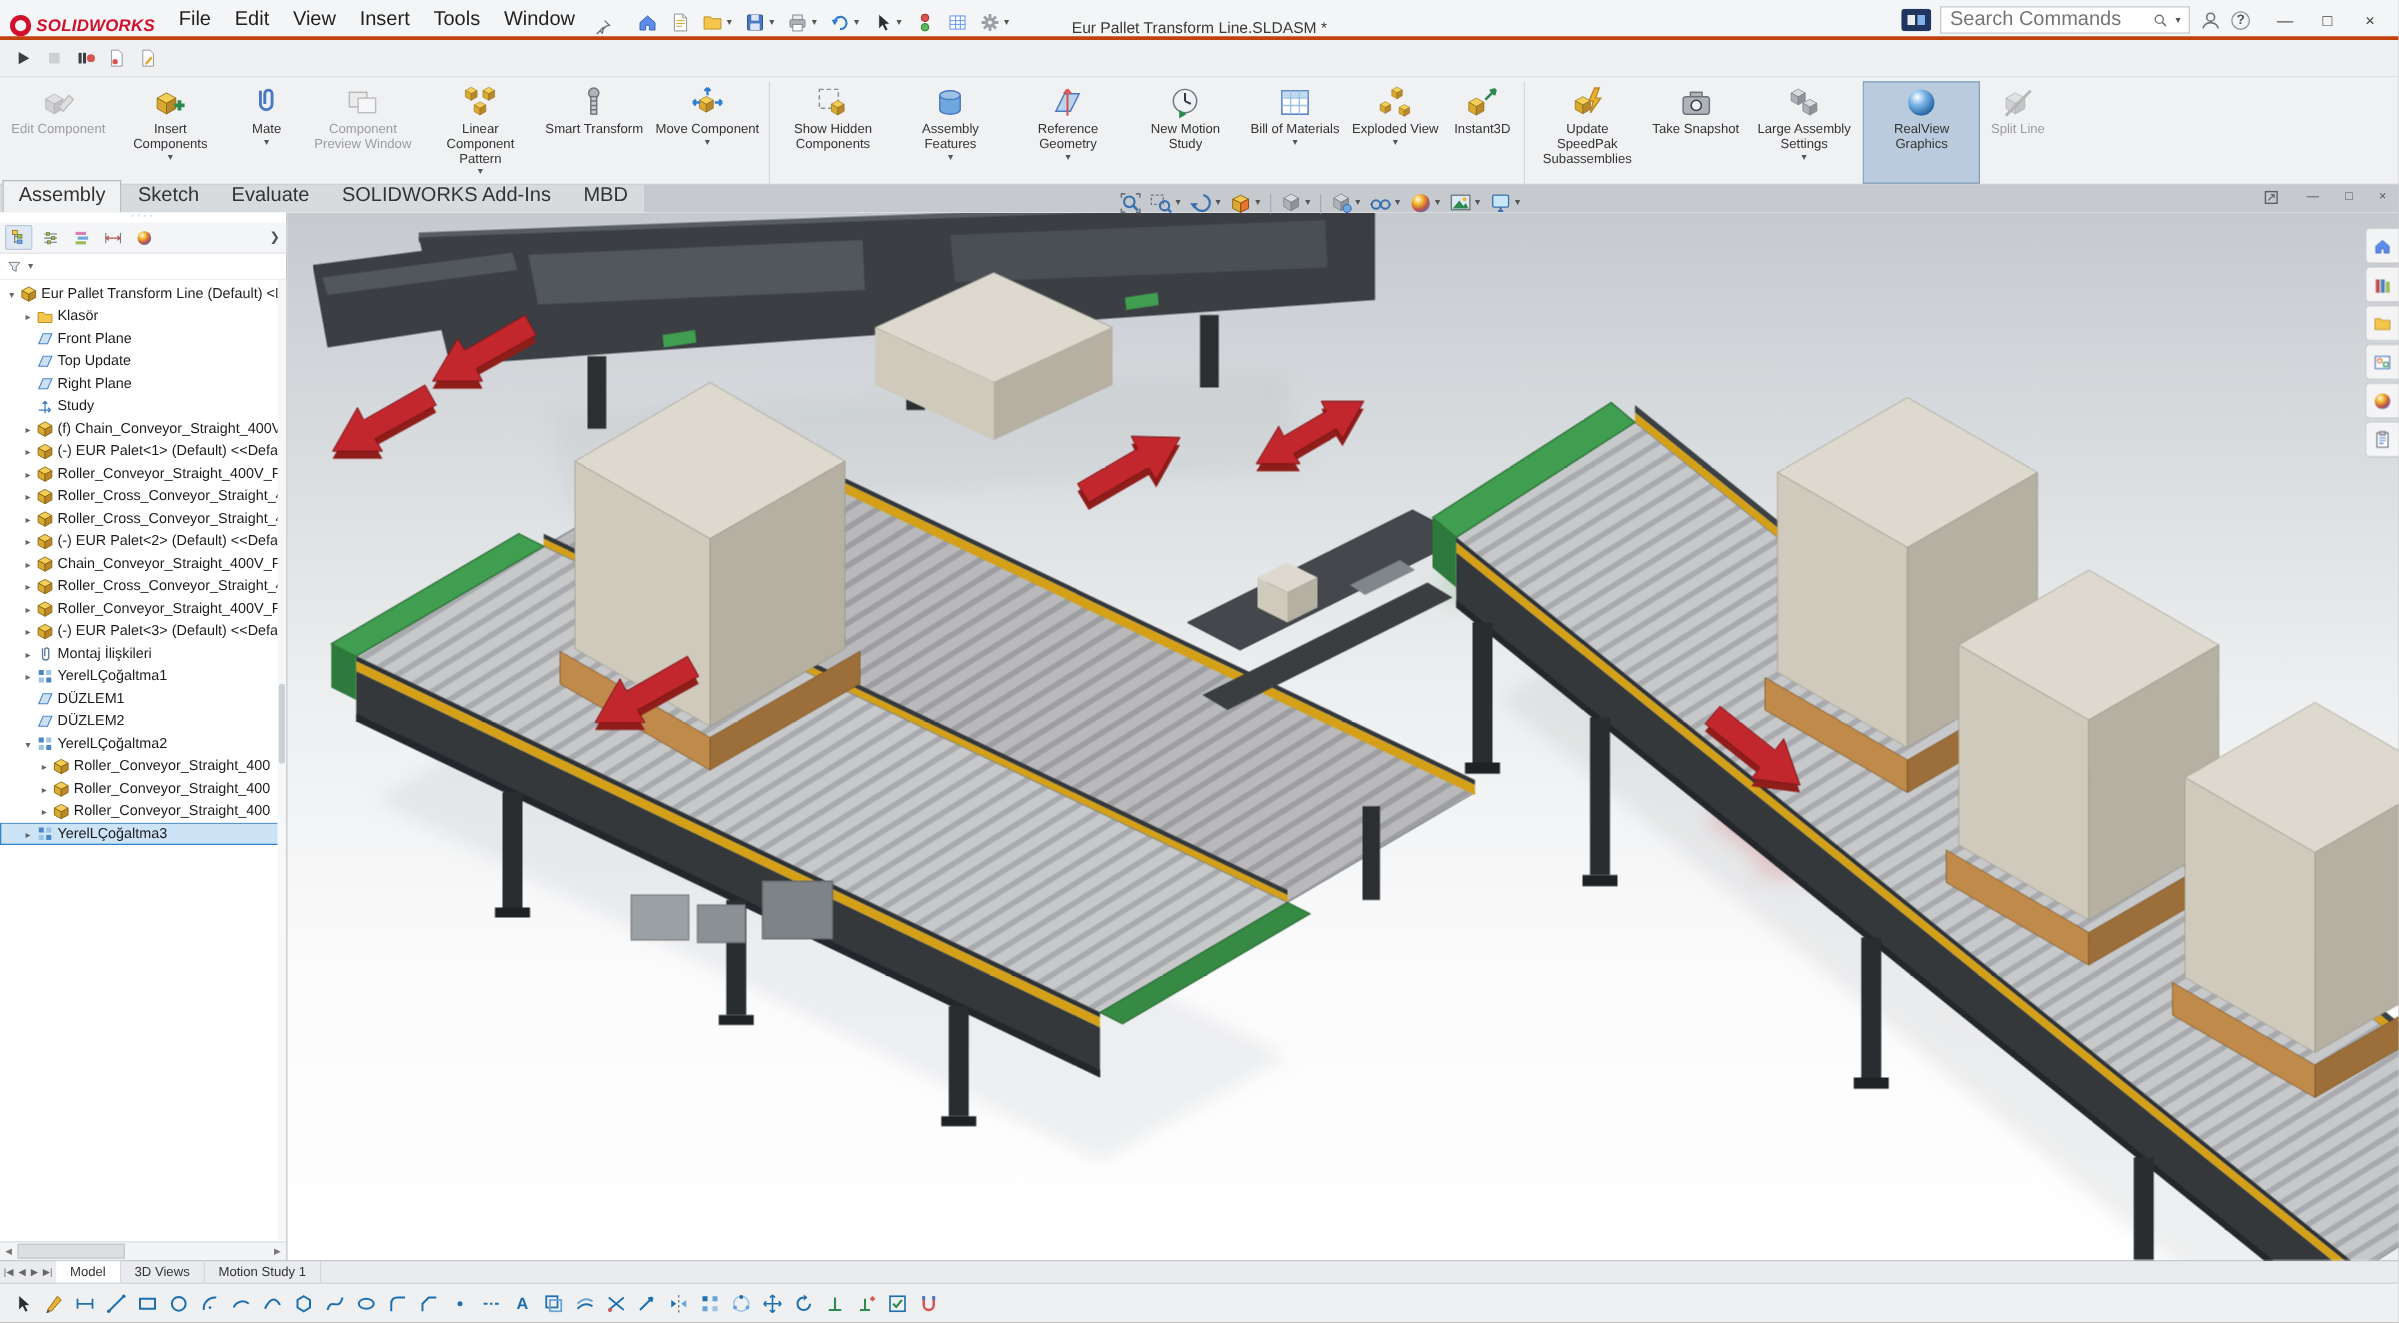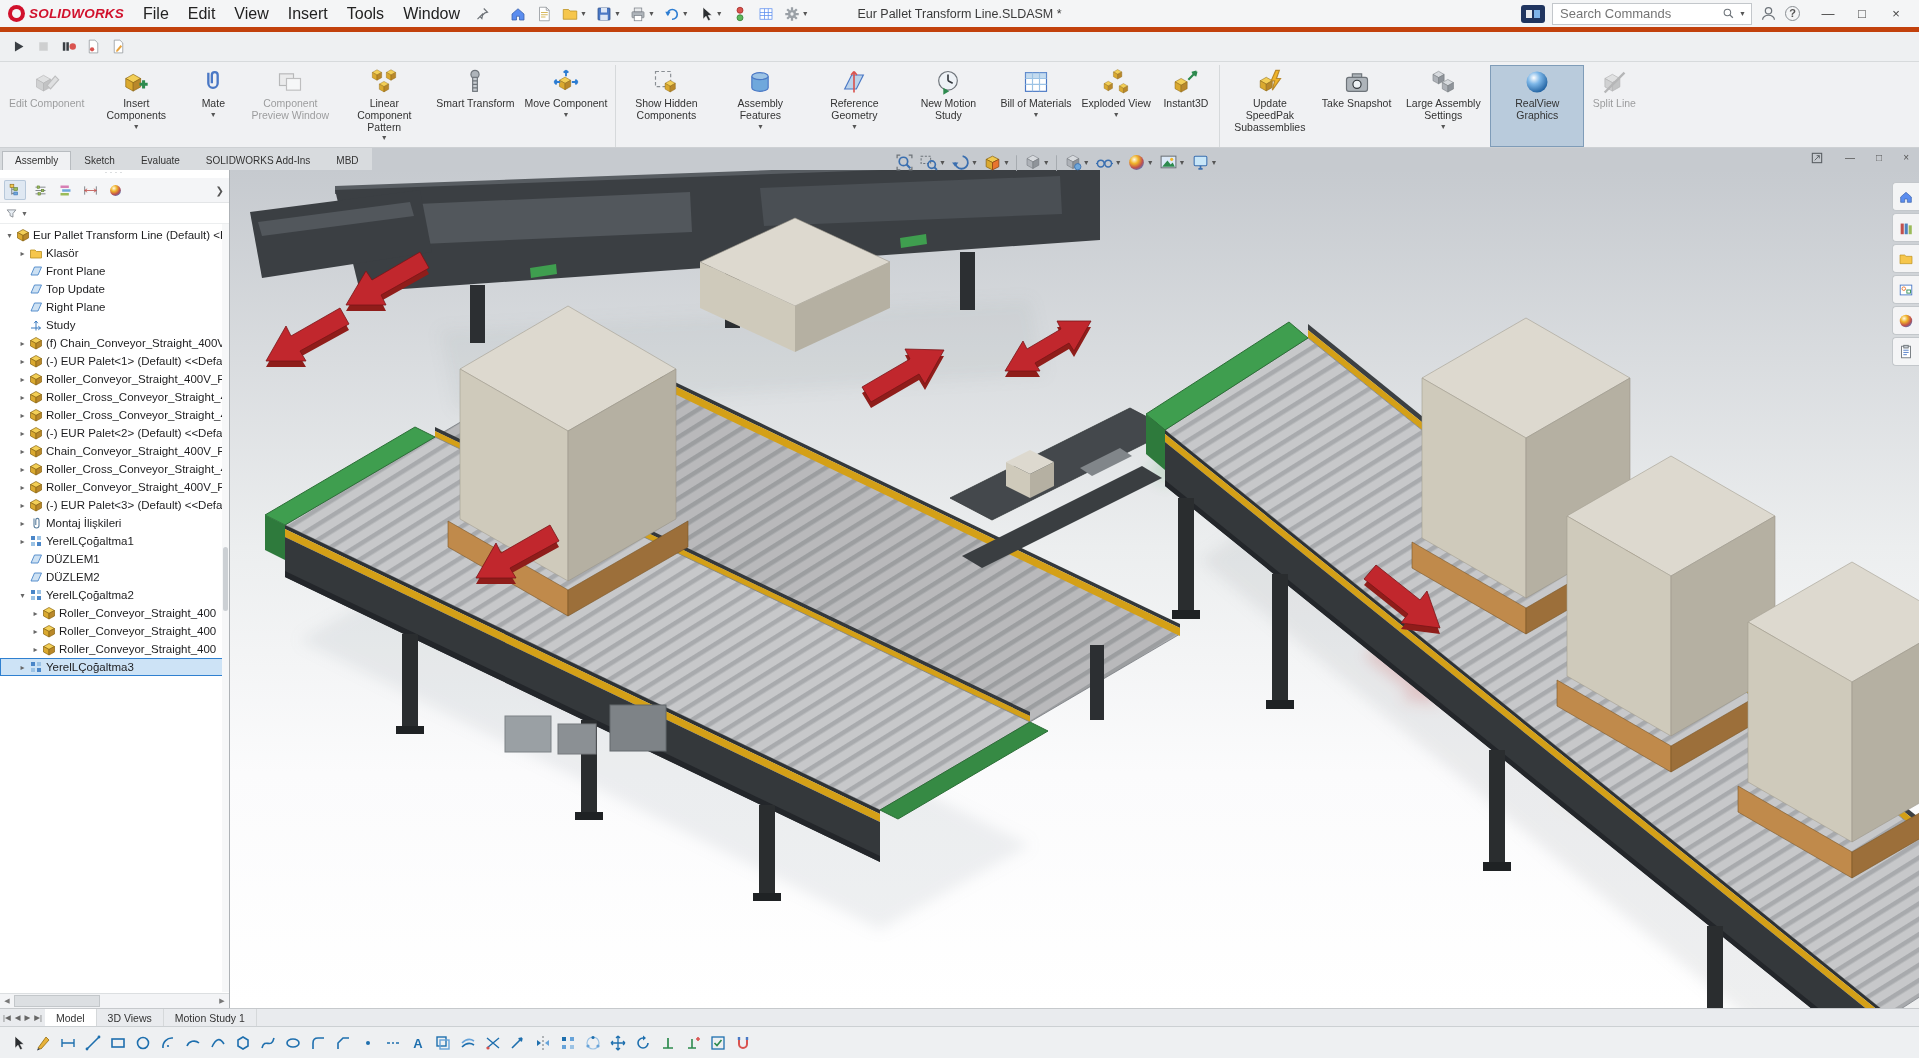--- a/index.html
+++ b/index.html
@@ -1,39 +1,39 @@
 <!DOCTYPE html>
 <html style="--red: #c1272d; --green: #3f9e4f; --yellow: #d4a017; --frame: #34383b; --boxtop: #ddd9cf; --boxleft: #cfcabb; --boxright: #b5b0a2; --palletl: #c08a4b; --palletd: #9c6f3a; --select: #2f80d0; --brand: #d1112c;"><head>
 <meta charset="utf-8">
 <style>
   html,body{margin:0;padding:0;background:#888;}
   body{font-family:"Liberation Sans",sans-serif;}
   #app{width:1919px;height:1058px;position:relative;overflow:hidden;background:#fff;font-size:12px;color:#222;}
   svg{display:block}
   
-  .titlebar{height:32px;background:#f4f5f6;border-bottom:5px solid #c2410c;display:flex;align-items:center;padding:0 6px;position:relative;box-sizing:border-box}
+  .titlebar{height:32px;background:#f4f5f6;border-bottom:3px solid #c2410c;display:flex;align-items:flex-end;padding:0 6px;position:relative;box-sizing:border-box}
   .brand{display:flex;align-items:center;gap:4px;margin:0 10px 0 2px}
   .brand-mark{width:17px;height:17px;border-radius:50%;background:var(--brand);position:relative}
   .brand-mark::after{content:"";position:absolute;left:4px;top:4px;width:9px;height:9px;border-radius:50%;background:#f4f5f6}
   .brand-name{color:var(--brand);font-weight:bold;font-style:italic;font-size:13.5px;letter-spacing:.2px}
   .menus{display:flex;gap:1px}
   .menu-item{font-size:16px;color:#222;padding:4px 9px;border-radius:2px;cursor:default}
   .pin{margin:0 6px}
   .pin svg{width:15px;height:15px}
   .qt{display:flex;align-items:center;margin-left:10px;gap:2px}
   .qt-btn{display:flex;align-items:center;padding:2px 3px;gap:1px;border-radius:2px}
   .qt-btn svg{width:18px;height:18px}
   .qt-btn .dd,.rb .dd,.hu-btn .dd,.search .dd{font-size:7px;color:#555}
   .qt-btn .dd{display:none}
   .qt-btn.arrow .dd{display:inline}
   .win-title{position:absolute;left:50%;transform:translateX(-50%);font-size:12.5px;color:#3a3a3a;white-space:nowrap}
   .tb-right{margin-left:auto;display:flex;align-items:center;gap:7px}
   .chip{width:24px;height:18px}
   .search{display:flex;align-items:center;border:1px solid #c3c7cb;background:#fff;height:22px;width:200px;padding:0 5px;gap:4px;box-sizing:border-box}
-  .search input{border:0;outline:0;flex:1;font-size:13px;font-family:inherit;color:#333;min-width:0;background:transparent}
+  .search input{border:0;outline:0;flex:1;font-size:16px;font-family:inherit;color:#333;min-width:0;background:transparent}
   .search svg{width:13px;height:13px}
   .user-btn svg{width:19px;height:19px}
   .help-btn{font-size:11px;color:#555;border:1.5px solid #8a8f94;border-radius:50%;width:15px;height:15px;line-height:13px;text-align:center;font-weight:bold;box-sizing:border-box}
   .winctl{display:flex;margin-left:4px}
   .winctl .wc{width:34px;height:26px;display:flex;align-items:center;justify-content:center;font-size:13px;color:#444}
   
   .macrobar{height:30px;background:#eef0f2;border-bottom:1px solid #d7dadc;display:flex;align-items:center;padding-left:10px;gap:8px;box-sizing:border-box}
   .mb-btn svg{width:17px;height:17px}
   .mb-btn.disabled{opacity:.4;filter:grayscale(1)}
   
@@ -42,21 +42,21 @@
   .rb svg{width:28px;height:28px;flex:none}
   .rb .rb-lb{font-size:10.5px;line-height:1.12;text-align:center;color:#333;margin-top:2px}
   .rb .dd{display:none;margin-top:1px}
   .rb.arrow .dd{display:block}
   .rb.disabled{filter:grayscale(1);opacity:.45}
   .rb.active{background:#b9cbdc;box-shadow:inset 0 0 0 1px #7f9cb8}
   .rb.group_end{border-right:1px solid #d6d9db;margin-right:3px;padding-right:8px}
   
   .midstrip{height:22px;display:flex;box-sizing:border-box}
   .cm-tabs{display:flex;align-items:flex-end;padding-left:2px;background:#d8dbde}
-  .cm-tab{font-size:10px;color:#333;padding:3px 12px 4px;border:1px solid transparent;border-bottom:0;white-space:nowrap}
+  .cm-tab{font-size:16px;color:#333;padding:3px 12px 4px;border:1px solid transparent;border-bottom:0;white-space:nowrap}
   .cm-tab.active{background:#f0f1f3;border-color:#b8bcc0}
   .midstrip .filler{flex:1;background:#c6cacf}
   
   .main{display:flex;height:838px;position:relative}
   .left-panel{width:230px;background:#fff;border-right:1px solid #aeb2b6;display:flex;flex-direction:column;position:relative;flex:none;box-sizing:border-box}
   .panel-grip{height:8px;text-align:center;color:#b5b9bd;font-size:9px;line-height:5px;letter-spacing:2px}
   .panel-tabs{height:24px;display:flex;align-items:center;padding-left:4px;gap:3px;border-bottom:1px solid #e3e5e7;background:#f4f5f7}
   .panel-tab{width:22px;height:20px;display:flex;align-items:center;justify-content:center;border-radius:2px}
   .panel-tab.active{background:#dfe8f2;box-shadow:inset 0 0 0 1px #b7c8da}
   .panel-tab svg{width:15px;height:15px}

